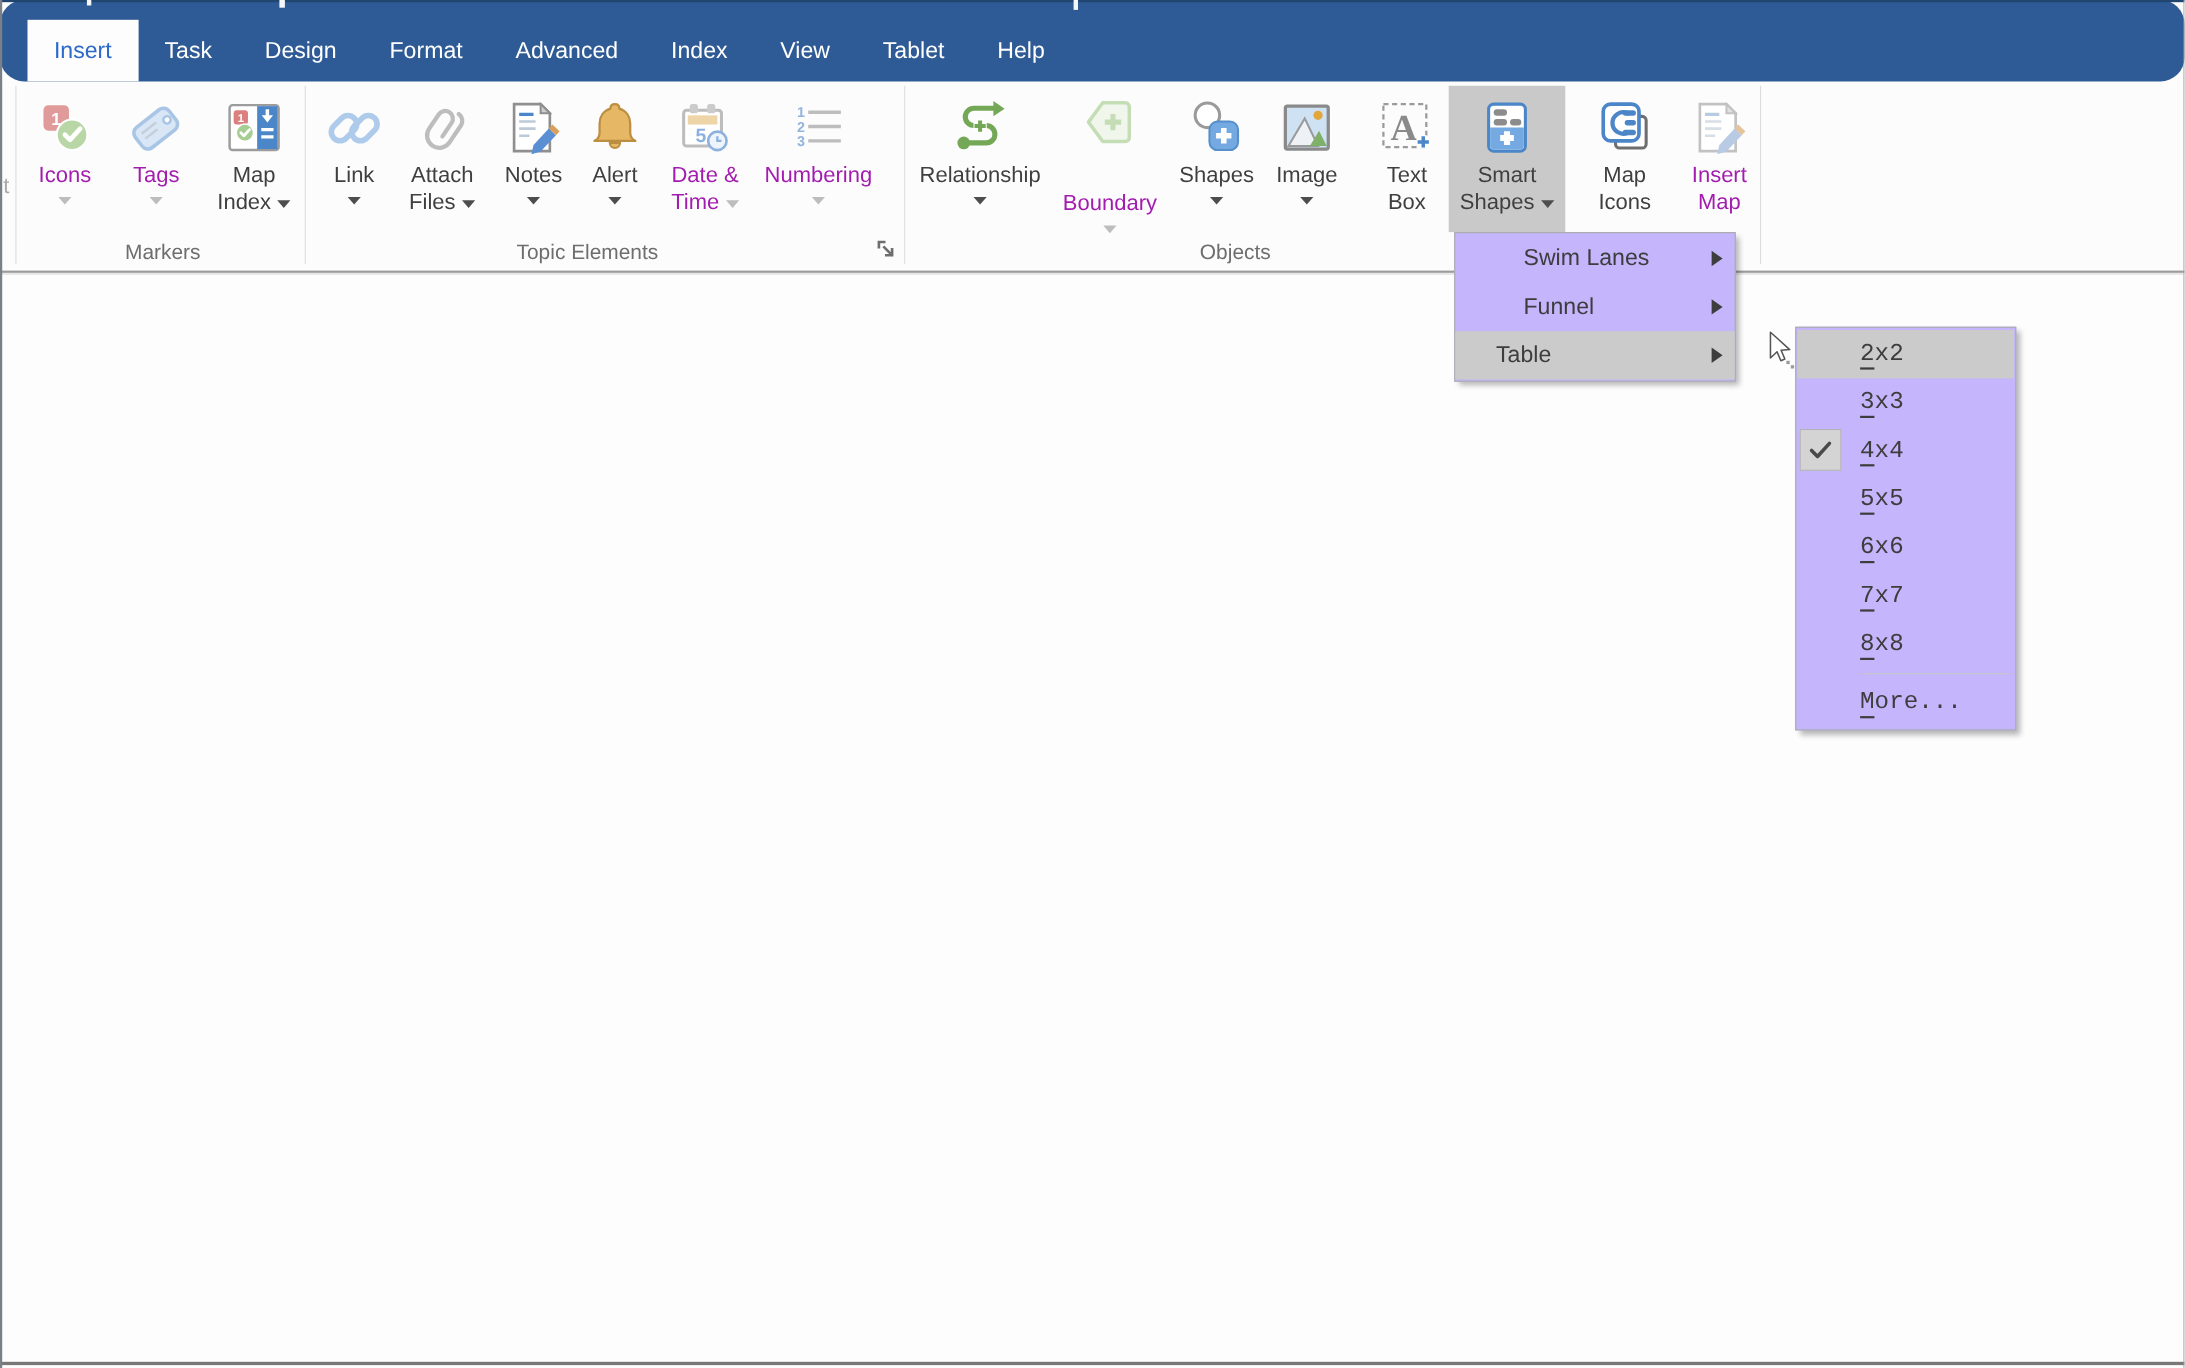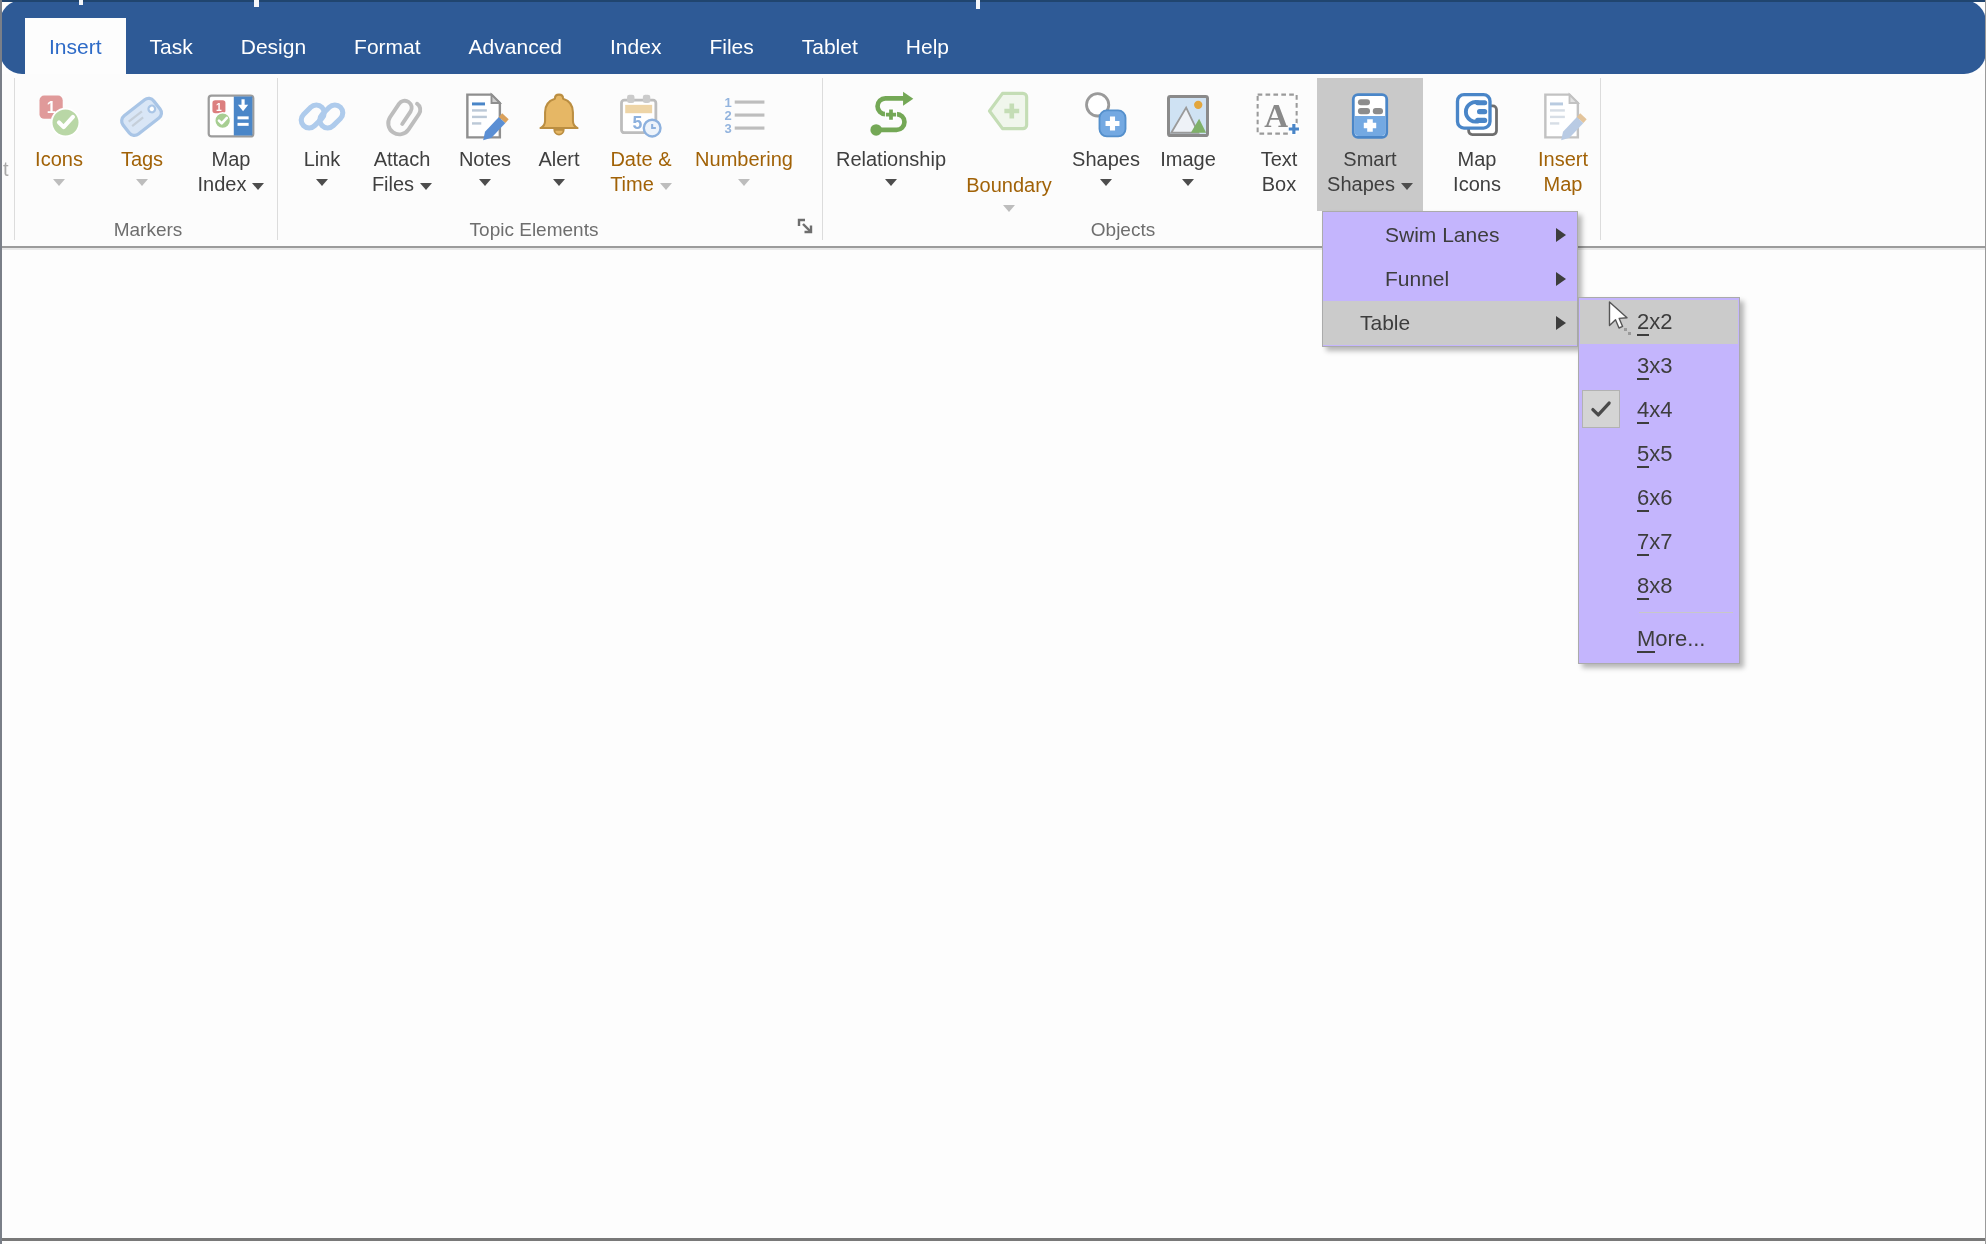--- a/index.html
+++ b/index.html
@@ -40,21 +40,21 @@
   .rbtn{
     height:133px;box-sizing:border-box;padding-top:7px;
     display:flex;flex-direction:column;align-items:center;cursor:default;flex:none;
   }
   .rbtn.pressed{background:var(--pressed-button-bg,#c9c9c9);}
   .ricon{height:62px;display:flex;align-items:center;justify-content:center;}
   .ricon svg{display:block;}
   .rlabel{
     font-size:20px;line-height:25px;color:#3f3f3f;text-align:center;padding:0 2px;
   }
-  .rbtn.disabled .rlabel{color:#a16207;}
+  .rbtn.disabled .rlabel{color:#a21caf;}
   .caret{
     width:0;height:0;border-left:6px solid transparent;border-right:6px solid transparent;
     border-top:7px solid #4d4d4d;
   }
   .rbtn.disabled .caret{border-top-color:#bdbdbd;}
   .caret-below .caret{display:block;margin:7px auto 0;}
   .caret-inline .caret{display:inline-block;margin-left:6px;margin-bottom:1px;}
   .group-label{
     position:absolute;top:141px;transform:translateX(-50%);
     font-size:19px;color:#6e6e6e;white-space:nowrap;
@@ -70,21 +70,21 @@
   #smart-shapes-menu{left:1322px;top:211px;width:256px;padding:1px 0;}
   .m1-item{
     position:relative;height:44px;line-height:44px;padding-left:62px;
     font-size:21px;color:#3d3d3d;cursor:default;
   }
   .m1-item.highlighted{background:var(--menu-highlight-bg,#cbcbcb);padding-left:37px;}
   .sub-arrow{
     position:absolute;right:11px;top:15px;width:0;height:0;
     border-left:10px solid #3d3d3d;border-top:7px solid transparent;border-bottom:7px solid transparent;
   }
-  #table-submenu{left:1578px;top:297px;width:162px;padding:2px 1px;}
+  #table-submenu{left:1632px;top:297px;width:201px;padding:2px 1px;font-family:Liberation Mono, monospace;}
   .m2-item{
     position:relative;height:44px;line-height:44px;padding-left:57px;
     font-size:22px;color:#3d3d3d;cursor:default;
   }
   .m2-item.highlighted{background:var(--menu-highlight-bg,#cbcbcb);}
   .accel{border-bottom:2px solid currentColor;}
   .m2-check{
     position:absolute;left:2px;top:2px;width:38px;height:38px;box-sizing:border-box;
     background:#d4d4d4;border:1px solid #b2b2b2;display:flex;align-items:center;justify-content:center;
   }
@@ -102,21 +102,21 @@
 <div class="edge-artifact" style="left:254px;top:0;width:5px;height:7px;"></div>
 <div class="edge-artifact" style="left:976px;top:0;width:4px;height:9px;"></div>
 
 <div class="menubar">
   <div class="tab active">Insert</div>
   <div class="tab">Task</div>
   <div class="tab">Design</div>
   <div class="tab">Format</div>
   <div class="tab">Advanced</div>
   <div class="tab">Index</div>
-  <div class="tab">Files</div>
+  <div class="tab">View</div>
   <div class="tab">Tablet</div>
   <div class="tab">Help</div>
 </div>
 
 <div class="ribbon">
   <span class="cropped-label">t</span>
   <div class="vsep" style="left:14px"></div>
   <div class="vsep" style="left:277px"></div>
   <div class="vsep" style="left:822px"></div>
   <div class="vsep" style="left:1600px"></div>

